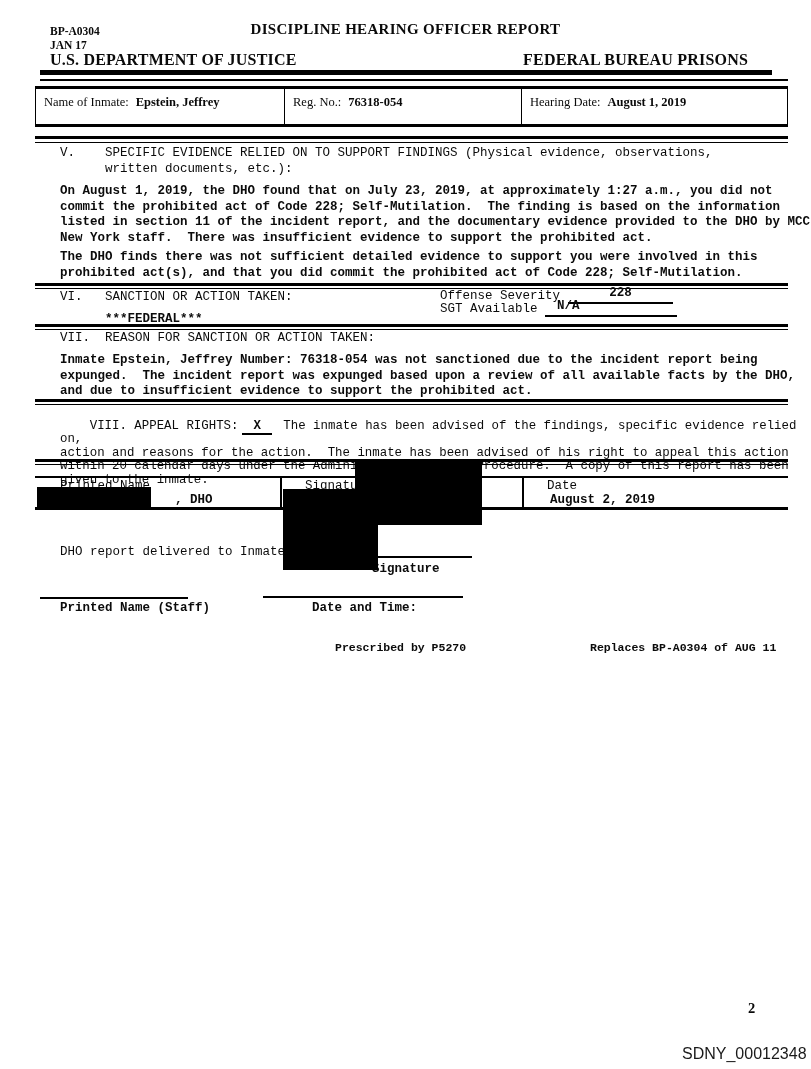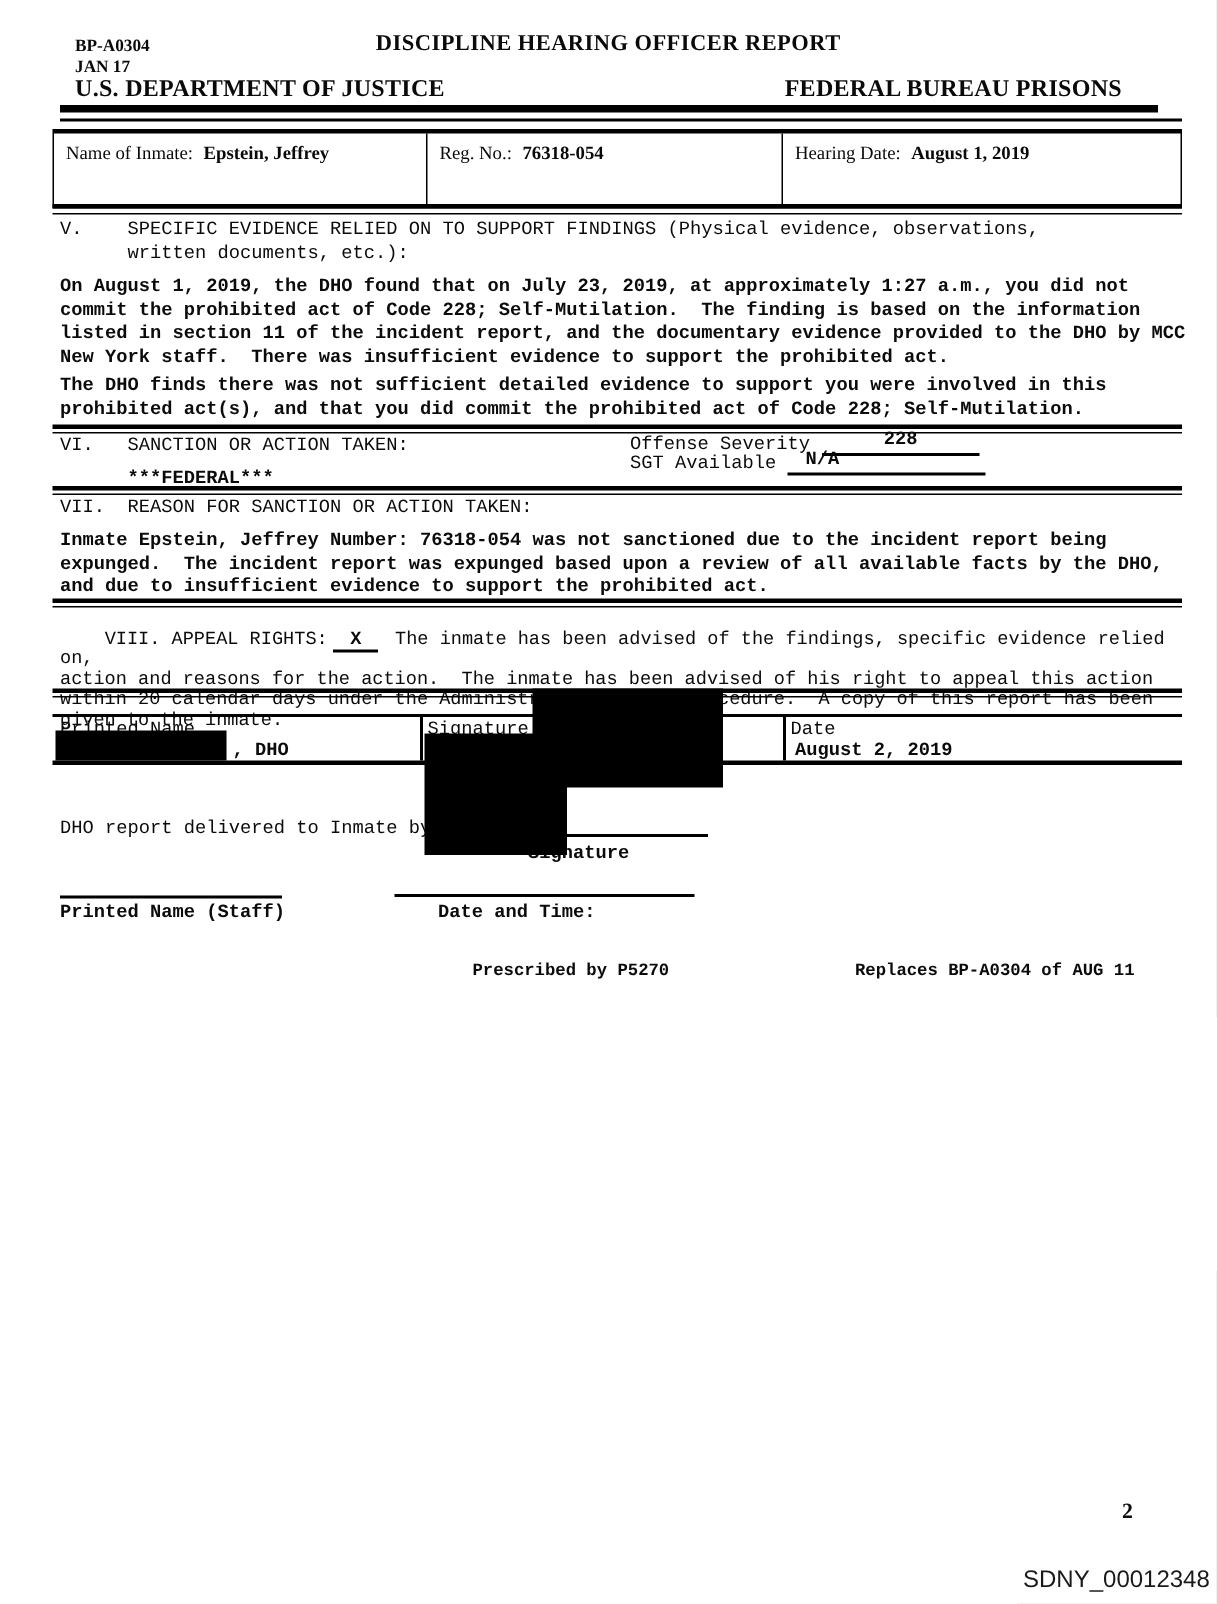--- a/index.html
+++ b/index.html
@@ -6,31 +6,31 @@
   .page{
     position:relative;width:811px;height:1069px;background:#ffffff;
     margin:0 auto;overflow:hidden;
     font-family:"Liberation Serif", serif;color:#0a0a0a;
   }
   .abs{position:absolute;}
   .serif{font-family:"Liberation Serif", serif;}
   .sans{font-family:"Liberation Sans", sans-serif;}
   .mono{
     font-family:"Liberation Mono","DejaVu Sans Mono",monospace;
-    font-size:12.5px;line-height:15.5px;white-space:pre-wrap;color:#0b0b0b;
+    font-size:12.5px;line-height:15.5px;white-space:pre-wrap;color:#0b0b0b;margin-left:20px;
   }
   .b{font-weight:bold;}
   .tight{line-height:13.5px;font-size:12.4px;}
   .hline{position:absolute;background:#000;}
   .redact{position:absolute;background:#000;z-index:5;}
   .title{font-size:15px;font-weight:bold;letter-spacing:0.3px;text-align:center;width:100%;}
   .dept{font-size:16px;font-weight:bold;border-bottom:2.5px solid #000;padding-bottom:1px;letter-spacing:0.2px;}
   .smallhead{font-size:11.5px;font-weight:bold;line-height:13px;}
   .infotable{
-    position:absolute;left:35px;top:86px;width:753px;height:53px;
+    position:absolute;left:35px;top:86px;width:753px;height:41px;
     border-top:3px solid #000;border-bottom:3px solid #000;
     border-left:1.5px solid #000;border-right:1.5px solid #000;
     display:flex;box-sizing:border-box;
   }
   .infotable .cell{padding:6px 0 0 8px;font-size:12.5px;box-sizing:border-box;}
   .infotable .c2,.infotable .c3{border-left:1.5px solid #000;}
   .cell .lab{margin-right:7px;}
   .cell .val{font-weight:bold;}
   .fieldline{position:absolute;border-bottom:2px solid #000;font-weight:bold;box-sizing:border-box;}
   .xmark{

